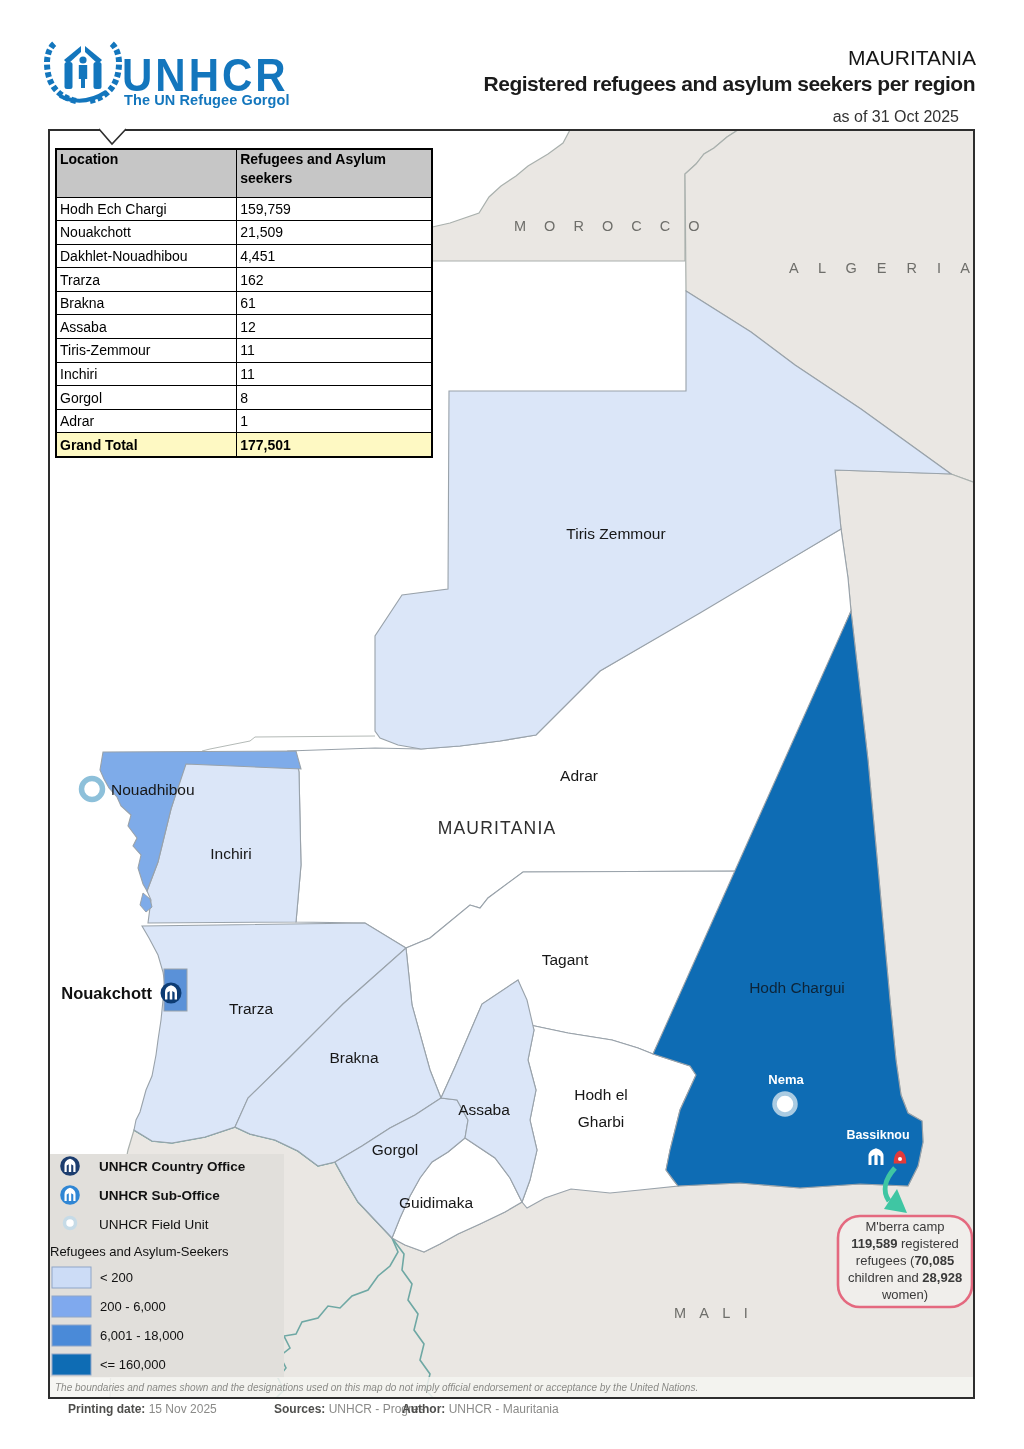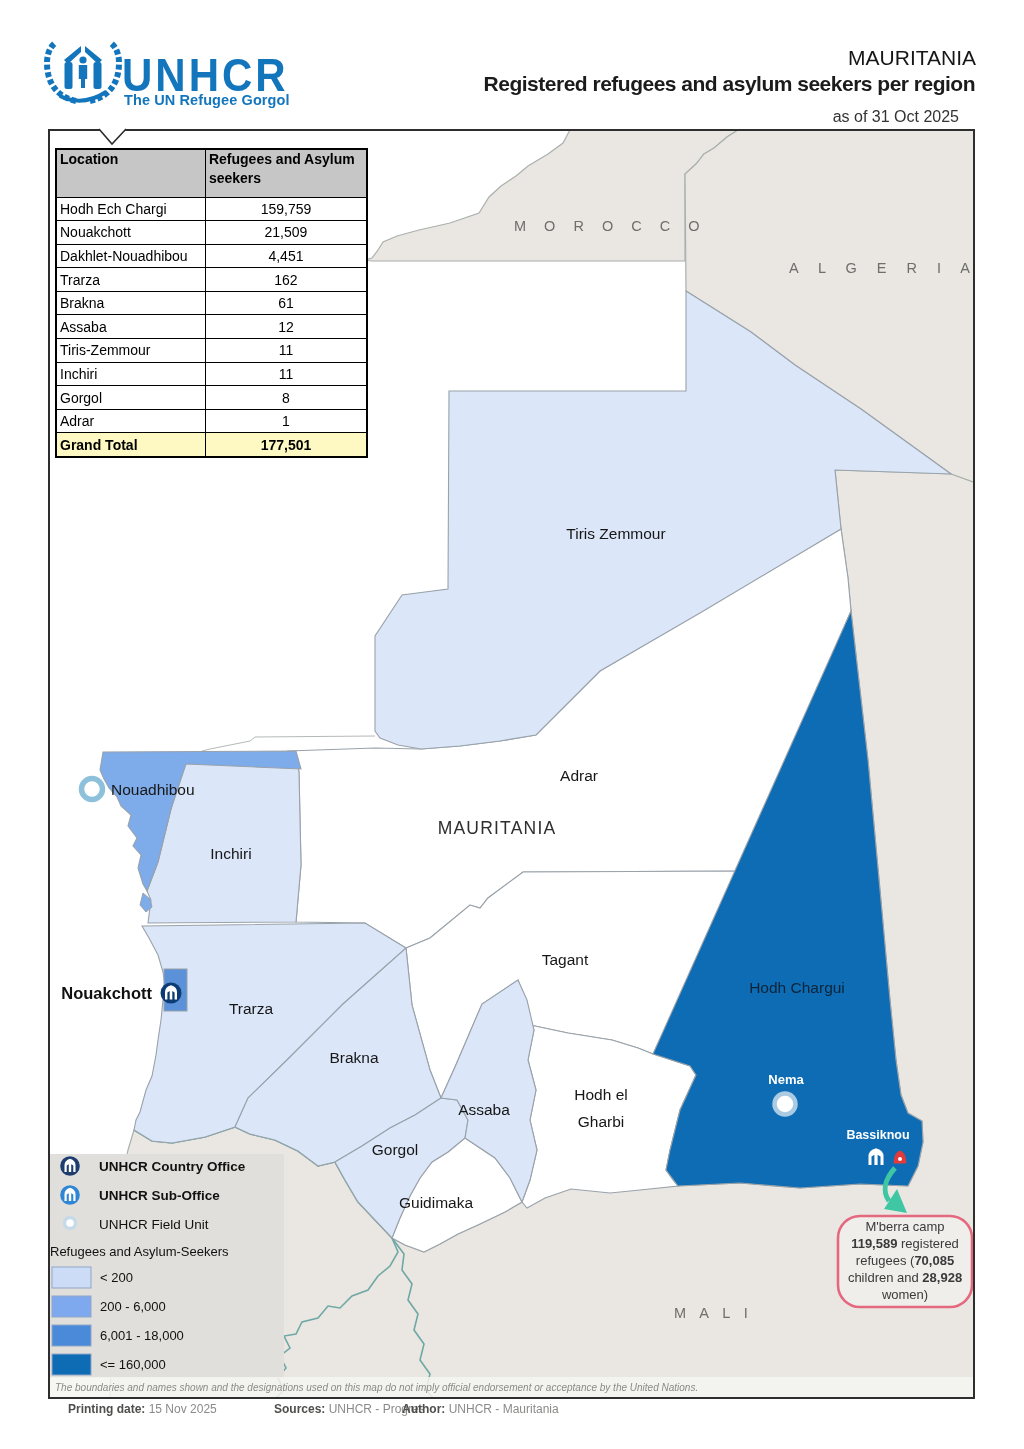--- a/index.html
+++ b/index.html
@@ -6,25 +6,25 @@
   body{width:1024px;height:1449px;font-family:"Liberation Sans",sans-serif;}
   .page{position:relative;width:1024px;height:1449px;overflow:hidden;background:#fff;}
   .abs{position:absolute;}
   
   .hdr-country{right:48px;top:46px;font-size:21px;color:#161616;text-align:right;}
   .hdr-title{right:49px;top:72px;font-size:21px;font-weight:bold;color:#1b1b1b;text-align:right;letter-spacing:-0.5px;}
   .hdr-date{right:65px;top:108px;font-size:16px;color:#333;text-align:right;}
   .logo-text{left:122px;top:53px;color:#1376bd;font-weight:bold;font-size:42px;letter-spacing:3px;line-height:1;transform:scaleY(1.08);transform-origin:top left;}
   .logo-sub{left:124px;top:92px;color:#1376bd;font-weight:bold;font-size:14.5px;letter-spacing:0.1px;}
   
-  table.data{border-collapse:collapse;table-layout:fixed;background:#fff;width:313px;border:2.2px solid #000;}
+  table.data{border-collapse:collapse;table-layout:fixed;background:#fff;width:378px;border:2.2px solid #000;}
   table.data td,table.data th{border:1.6px solid #000;font-size:14px;padding:0 3px;overflow:hidden;}
   table.data td{white-space:nowrap;margin-top:32px;}
   table.data th{background:#c6c6c6;text-align:left;vertical-align:top;font-weight:bold;line-height:1.35;}
-  table.data td.num{text-align:center;}
+  table.data td.num{text-align:left;}
   table.data tr.total td{background:#fef9c3;font-weight:bold;}
   
   .foot{top:1402px;font-size:12px;color:#8a8a88;}
   .foot b{color:#4e4e4c;font-weight:bold;}
 </style>
 </head>
 <body>
 <div class="page">
 
   <svg class="abs" style="left:0;top:0" width="1024" height="1449" viewBox="0 0 1024 1449">

